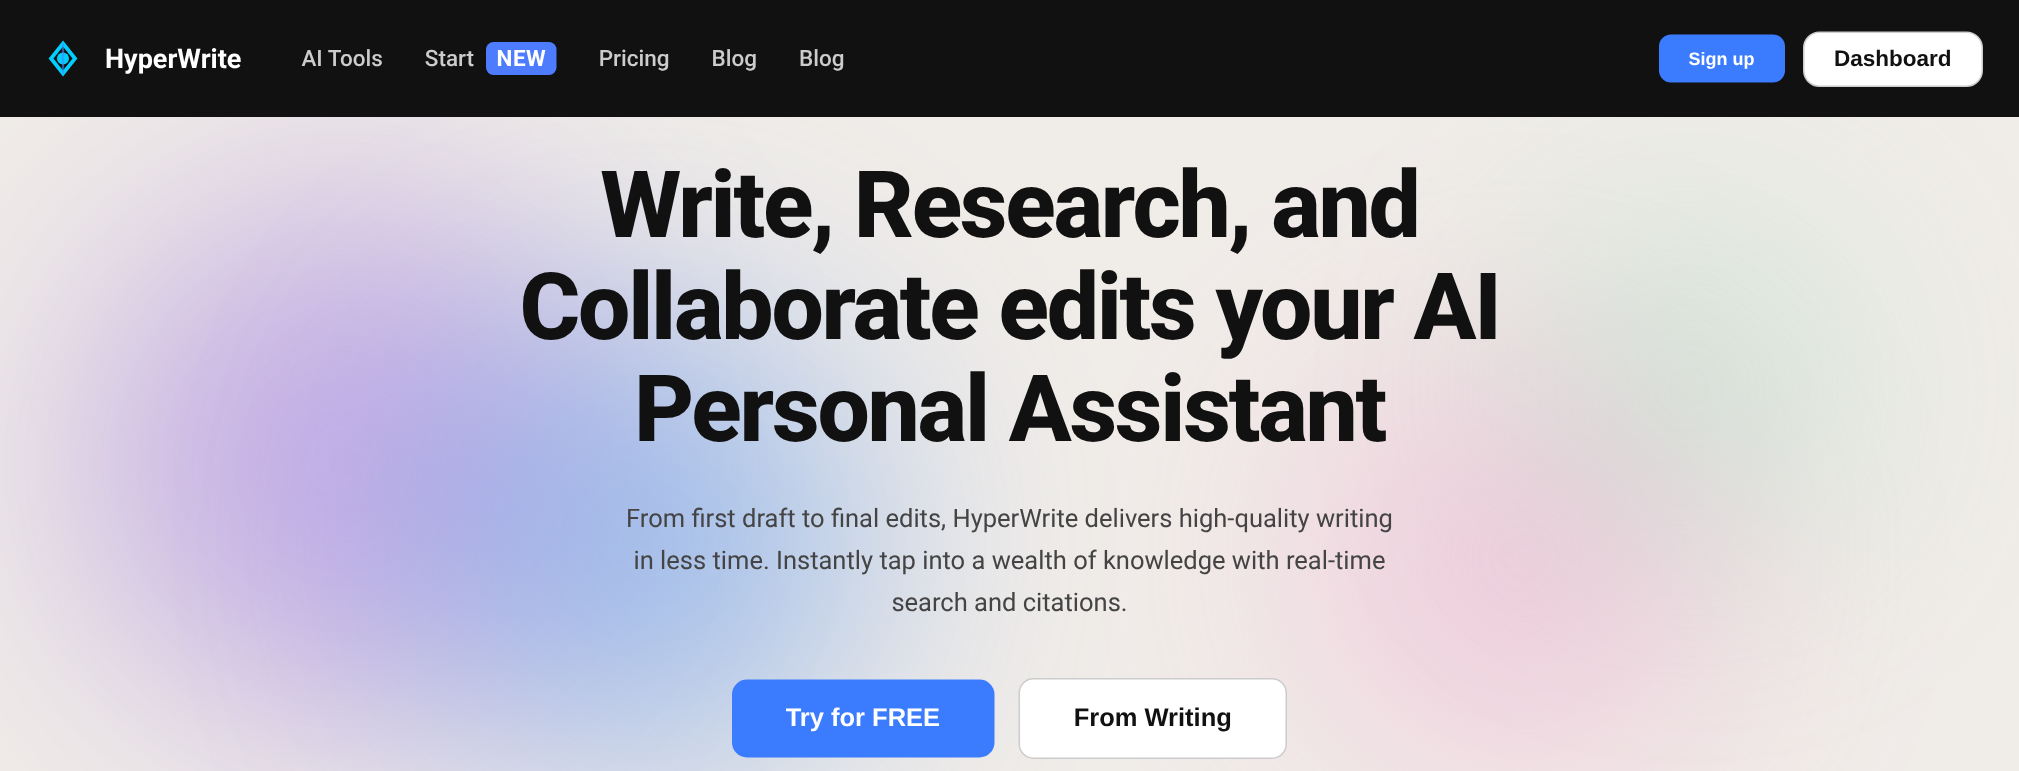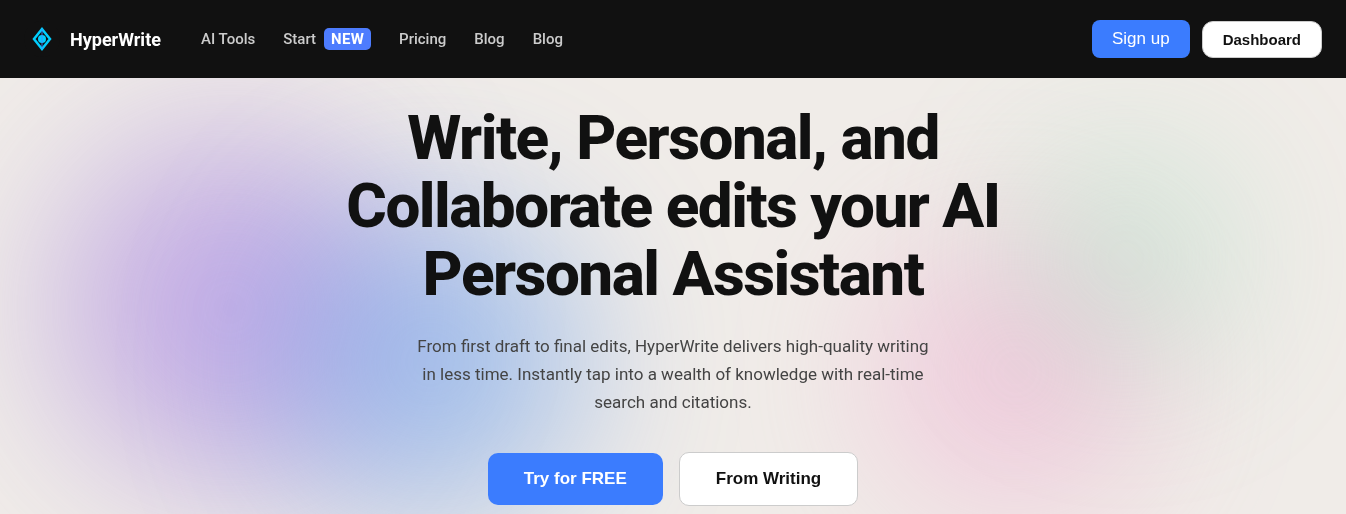--- a/index.html
+++ b/index.html
@@ -83,22 +83,22 @@
       gap: 12px;
       margin-left: auto;
     }
 
     .btn-signup {
       background-color: #3b7cfe;
       color: #ffffff;
       border: none;
       border-radius: 8px;
       padding: 9px 20px;
-      font-size: 17px;
-      font-weight: 400;
+      font-size: 12px;
+      font-weight: 700;
       cursor: pointer;
     }
 
     .btn-dashboard {
       background-color: #ffffff;
       color: #111111;
       border: 1.5px solid #cccccc;
       border-radius: 11px;
       padding: 9px 20px;
       font-size: 15px;
@@ -249,21 +249,21 @@
 </nav>
 
 <section class="hero">
   <div class="blob blob-purple"></div>
   <div class="blob blob-blue"></div>
   <div class="blob blob-pink"></div>
   <div class="blob blob-green"></div>
 
   <div class="hero-content">
     <h1 class="hero-title">
-      <span>Write, Personal, and</span><br>
+      <span>Write, Research, and</span><br>
       <span>Collaborate edits your AI</span><br>
       <span>Personal Assistant</span>
     </h1>
     <p class="hero-subtitle">From first draft to final edits, HyperWrite delivers high-quality writing in less time. Instantly tap into a wealth of knowledge with real-time search and citations.</p>
     <div class="hero-buttons">
       <button class="btn-try-free">Try for FREE</button>
       <button class="btn-start-writing">From Writing</button>
     </div>
   </div>
 </section>

